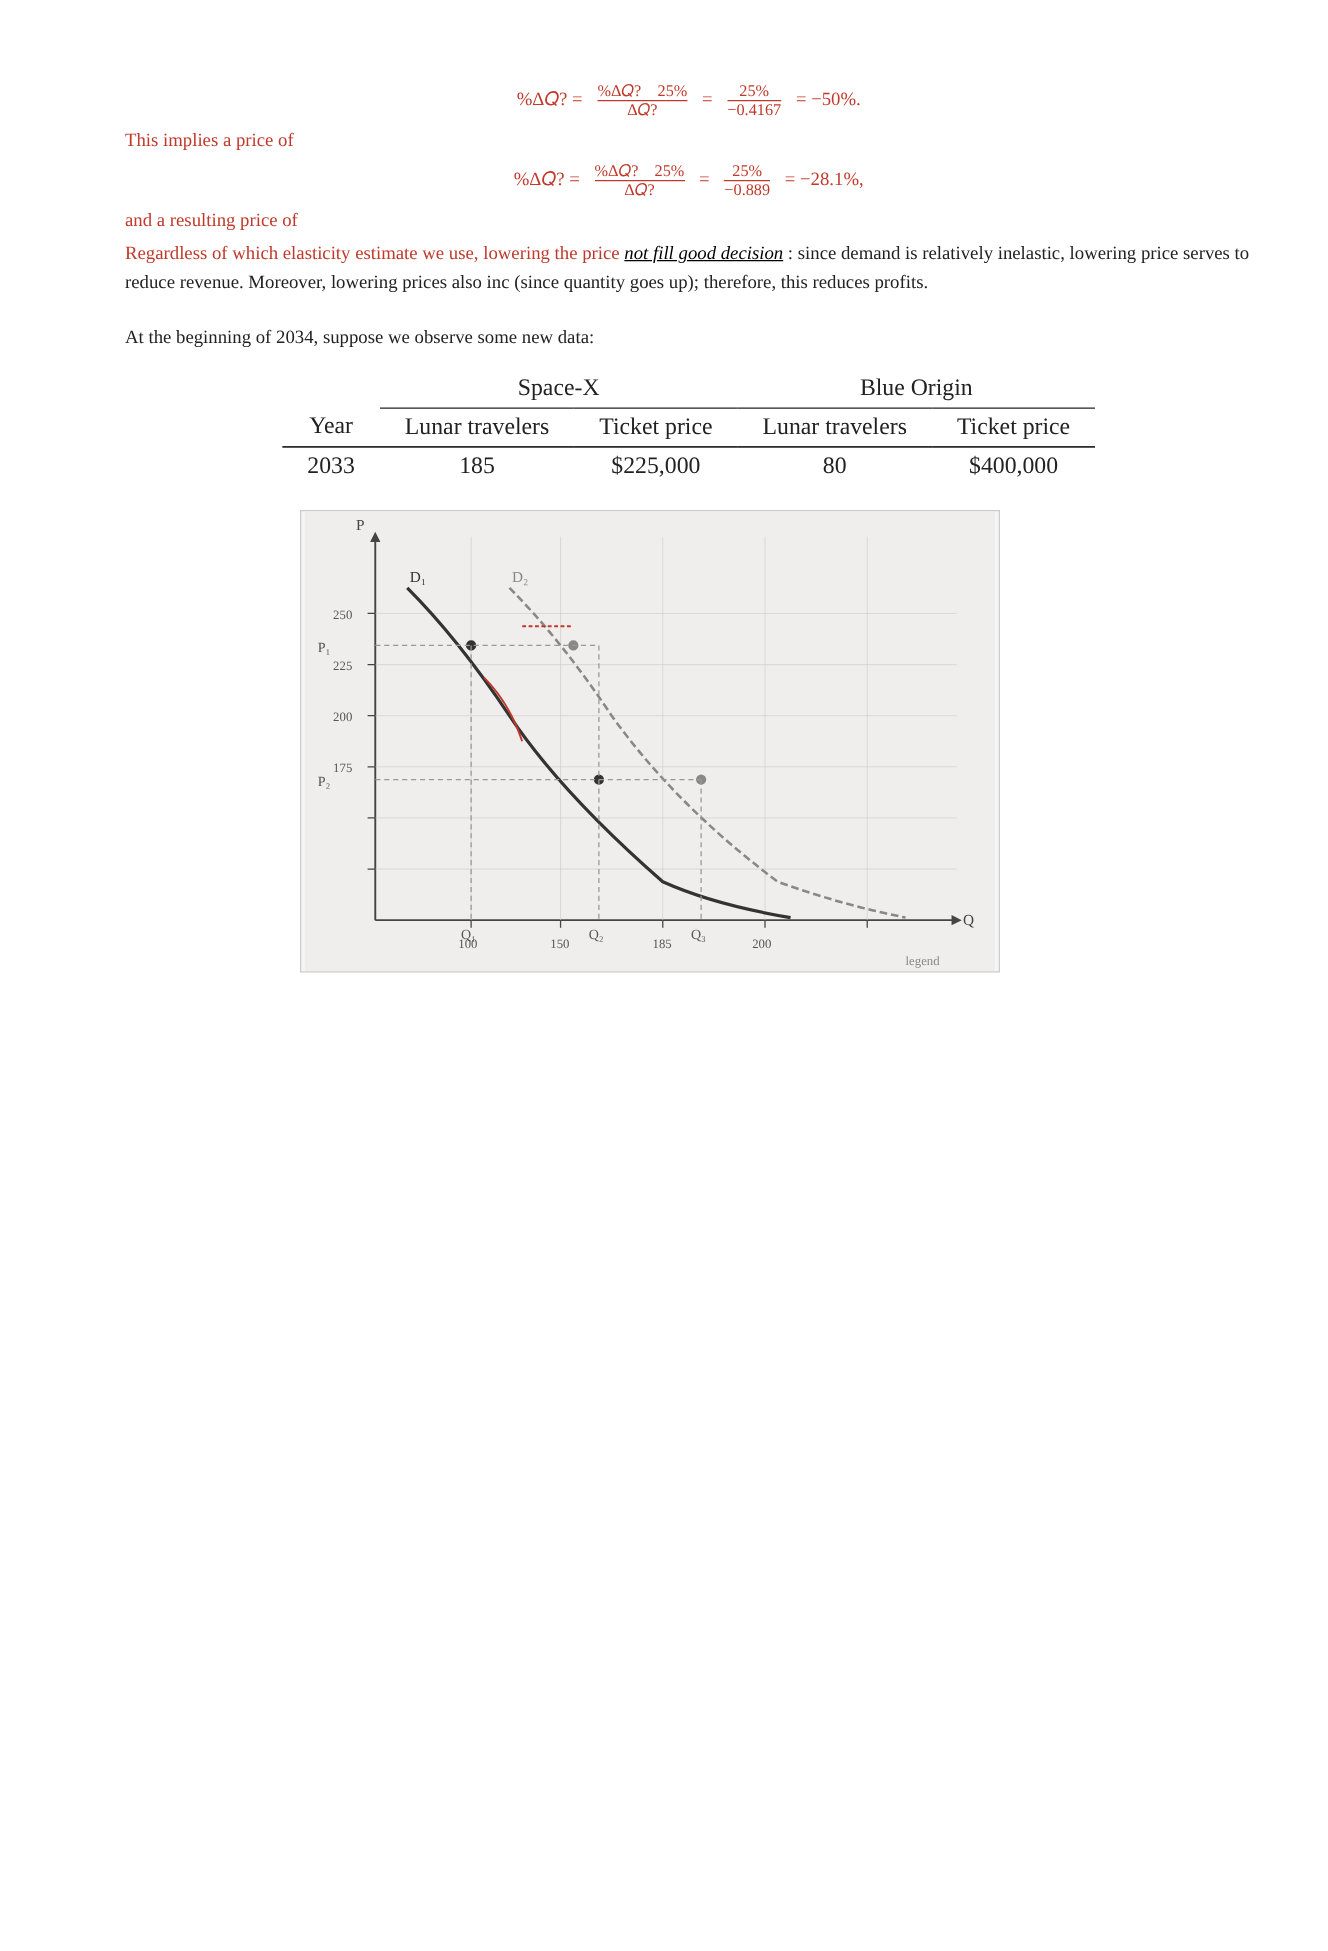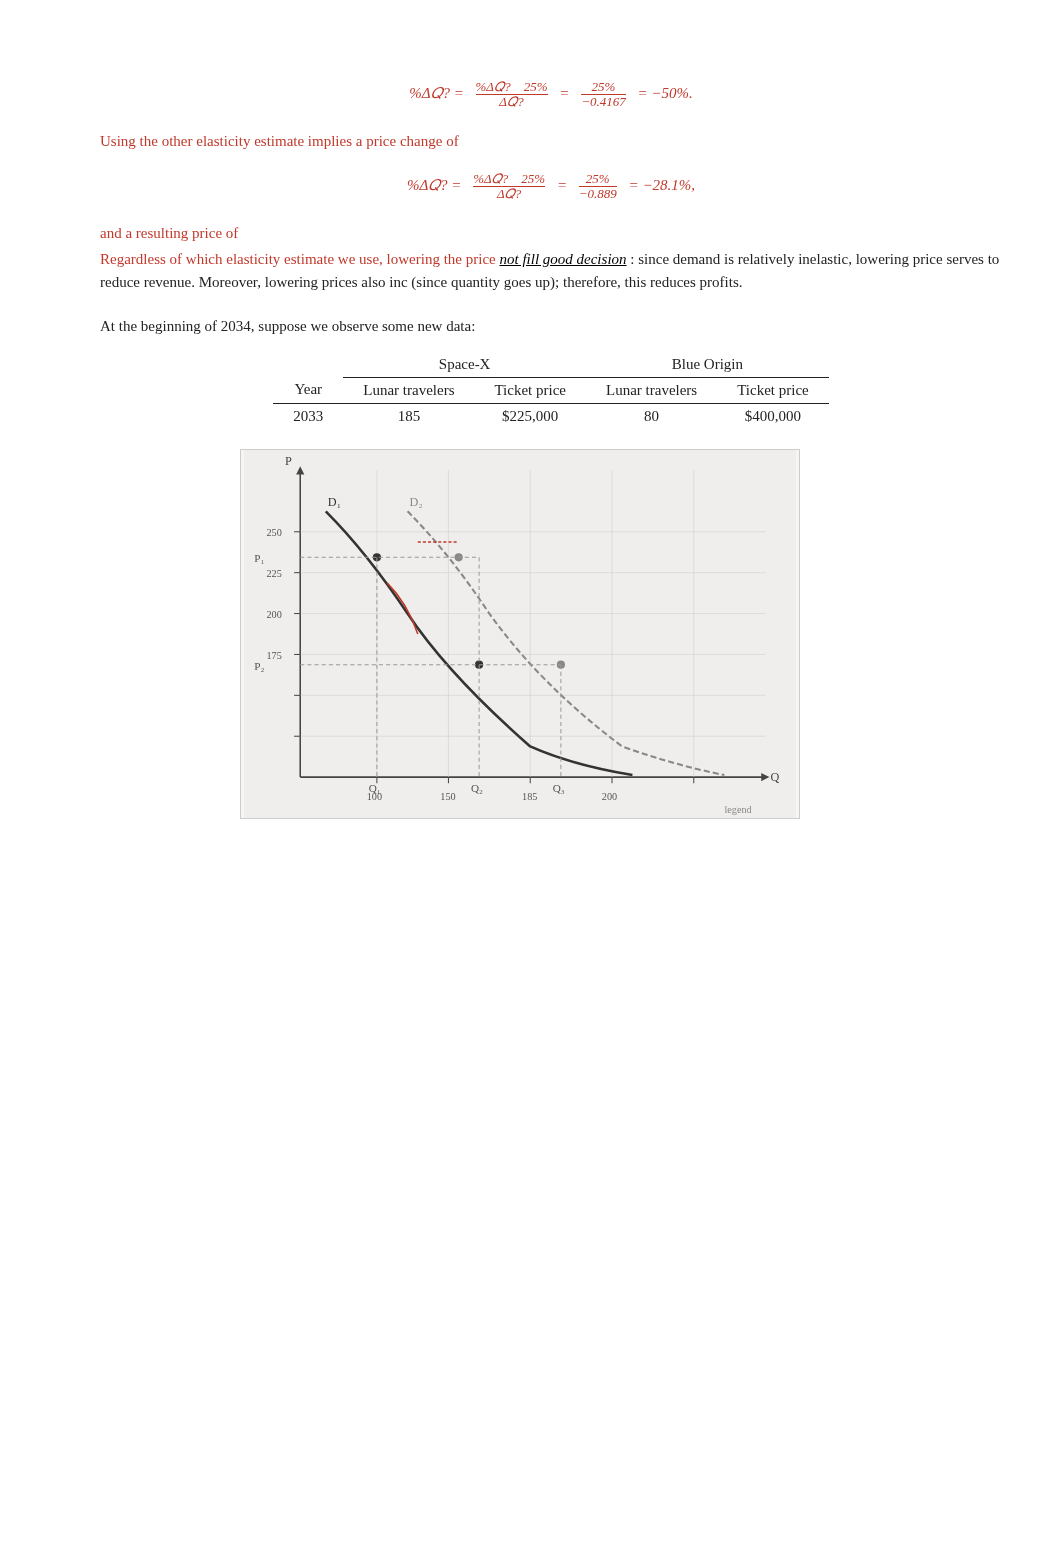--- a/index.html
+++ b/index.html
@@ -9,23 +9,22 @@
       font-size: 15px;
       color: #222;
       width: 1062px;
       min-height: 1561px;
       padding: 60px 60px 60px 100px;
     }
     .red { color: #c0392b; }
     .section { margin-bottom: 18px; }
     .math-line {
       text-align: center;
-      margin: 20px 0;
+      margin: 6px 0;
       font-size: 15px;
-      font-style: italic;
     }
     .inline-frac {
       display: inline-block;
       vertical-align: middle;
       text-align: center;
       line-height: 1.1;
       font-size: 13px;
     }
     .inline-frac .num {
       display: block;
@@ -36,21 +35,21 @@
     }
     p { margin-bottom: 4px; line-height: 1.5; }
     .table-section { margin: 14px 0; }
     table {
       border-collapse: collapse;
       margin: 0 auto;
     }
     table th, table td {
       padding: 4px 20px;
       text-align: center;
-      font-size: 15px;
+      font-size: 19px;
       font-weight: normal;
     }
     table .header-group {
       text-align: center;
       border-bottom: 1px solid #222;
     }
     table .col-header {
       border-bottom: 1px solid #222;
     }
     .part-c {
@@ -90,23 +89,23 @@
       <span class="red">=</span>
       <span class="red" style="margin: 0 8px;">
         <span class="inline-frac red">
           <span class="num">25%</span>
           <span class="den">−0.4167</span>
         </span>
       </span>
       <span class="red">= −50%.</span>
     </div>
 
-
-
-    <p class="red">Using the other elasticity estimate implies a price change of</p>
+    <p class="red">This implies a price of</p>
+
+
 
     <div class="math-line">
       <span class="red">%Δ𝑄? =</span>
       <span class="red" style="margin: 0 8px;">
         <span class="inline-frac red">
           <span class="num">%Δ𝑄?&nbsp;&nbsp;&nbsp;&nbsp;25%</span>
           <span class="den">Δ𝑄?</span>
         </span>
       </span>
       <span class="red">=</span>

